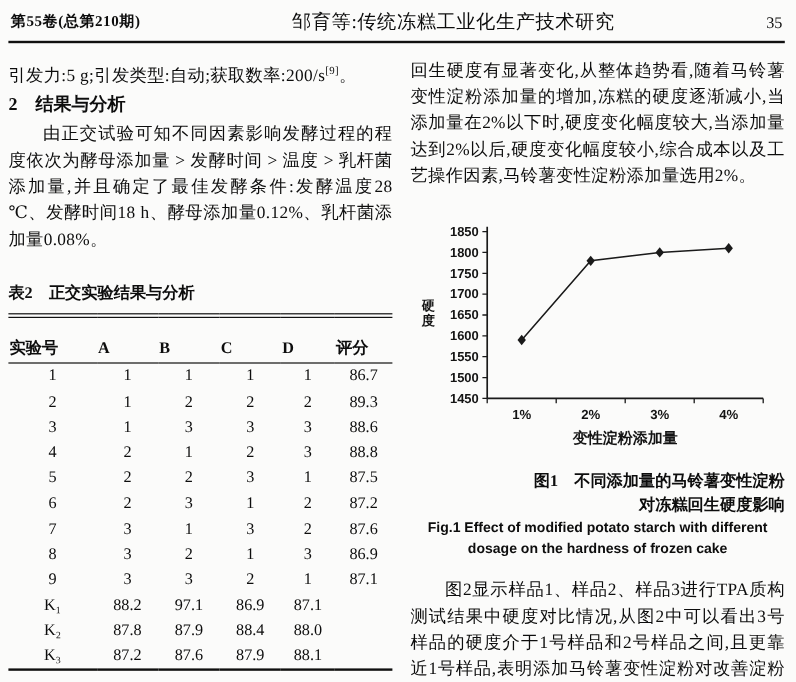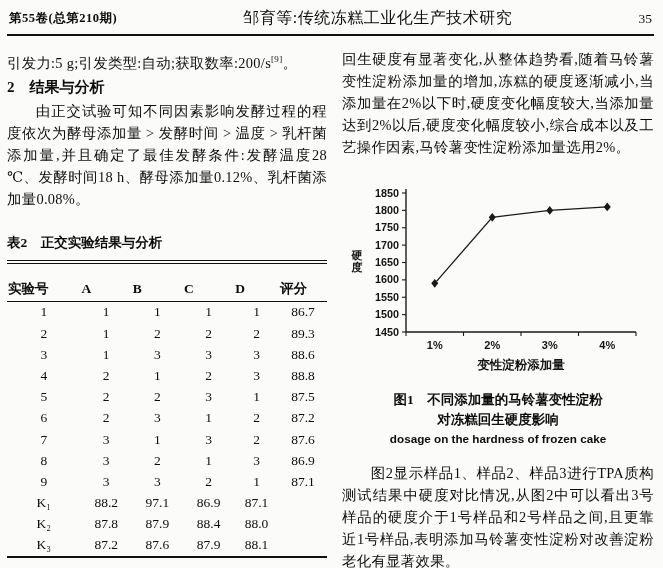--- a/index.html
+++ b/index.html
@@ -44,21 +44,21 @@
     width:100%; border-collapse:collapse; margin-top:7px;
     border-top:4px double #101010; border-bottom:2.2px solid #101010;
     font-size:13.5px;
   }
   table.otable thead tr { border-bottom:1.6px solid #101010; }
   table.otable th { font-weight:bold; padding:16px 1px 3px; text-align:left; }
   table.otable td { padding:2.6px 1px; text-align:center; }
 
   .figure { margin-top:26px; }
   #chart { margin-left:2px; }
-  .fig-cap-zh  { text-align:center; font-weight:bold; font-size:13.5px; line-height:20px; }
+  .fig-cap-zh  { text-align:right; font-weight:bold; font-size:13.5px; line-height:20px; }
   .fig-cap-en  { text-align:center; font-weight:bold; font-size:11.7px; line-height:18px;
                  font-family:"Liberation Sans","DejaVu Sans",sans-serif; }
   .fig-caps { margin-top:10px; }
 
   .para2 { margin-top:14px; }
   sup { font-size:9px; }
 </style>
 </head>
 <body>
 
@@ -239,20 +239,21 @@
               <text x="177" y="185" text-anchor="middle" font-size="12.5" font-family="&quot;Liberation Sans&quot;,&quot;DejaVu Sans&quot;,sans-serif" font-weight="bold" fill="#141414">变性淀粉添加量</text>
               <polyline points="90.75,99.35 148.25,33.325 205.75,26.375 263.25,22.89999999999999" fill="none" stroke="#1a1a1a" stroke-width="1.3"></polyline>
               <path d="M 90.75 95.05 L 94.25 99.35 L 90.75 103.64999999999999 L 87.25 99.35 Z" fill="#1a1a1a"></path>
               <path d="M 148.25 29.025000000000002 L 151.75 33.325 L 148.25 37.625 L 144.75 33.325 Z" fill="#1a1a1a"></path>
               <path d="M 205.75 22.075 L 209.25 26.375 L 205.75 30.675 L 202.25 26.375 Z" fill="#1a1a1a"></path>
               <path d="M 263.25 18.59999999999999 L 266.75 22.89999999999999 L 263.25 27.199999999999992 L 259.75 22.89999999999999 Z" fill="#1a1a1a"></path>
             </svg></div>
         <div class="fig-caps">
           <div class="fig-cap-zh">图1　不同添加量的马铃薯变性淀粉</div>
           <div class="fig-cap-zh">对冻糕回生硬度影响</div>
+          <div class="fig-cap-en">Fig.1  Effect of modified potato starch with different</div>
           <div class="fig-cap-en">dosage on the hardness of frozen cake</div>
         </div>
       </div>
 
       <p class="body-text indent para2">图2显示样品1、样品2、样品3进行TPA质构测试结果中硬度对比情况,从图2中可以看出3号样品的硬度介于1号样品和2号样品之间,且更靠近1号样品,表明添加马铃薯变性淀粉对改善淀粉老化有显著效果。</p>
     </div>
 
   </div>
 </div>
 

